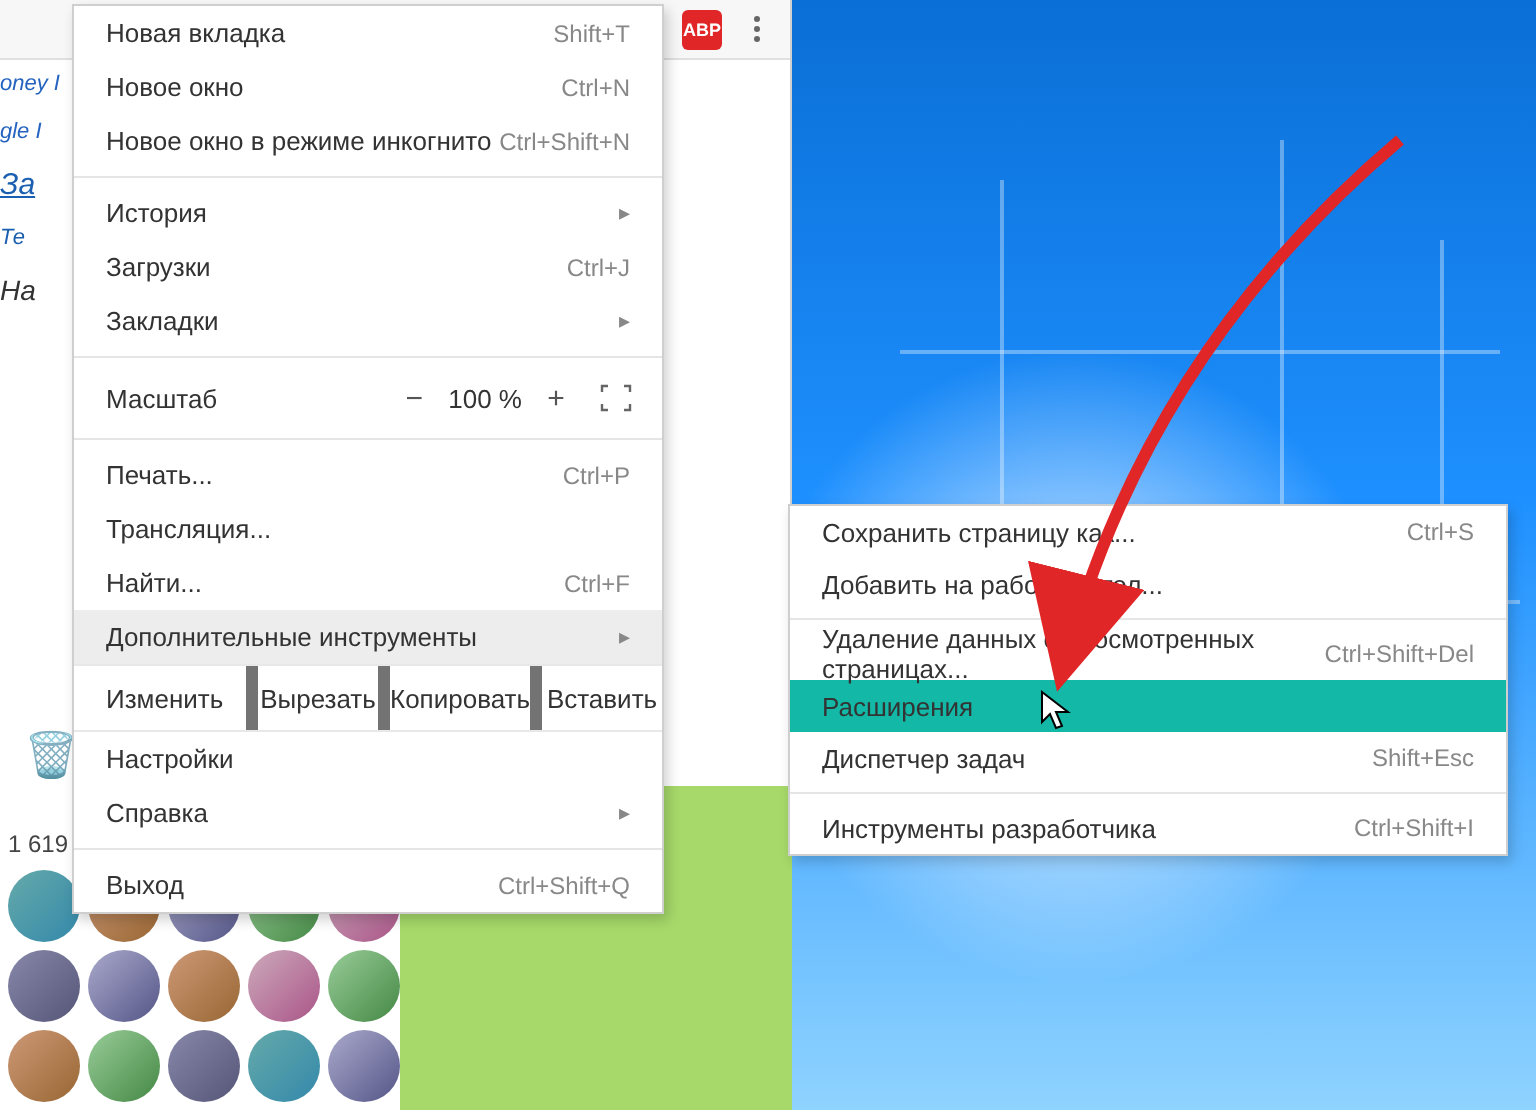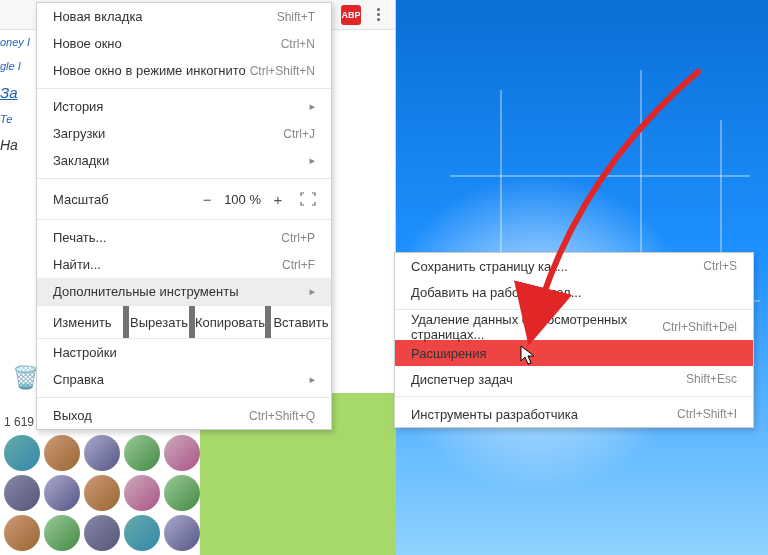--- a/index.html
+++ b/index.html
@@ -39,21 +39,21 @@
   .zoom-row .label { flex:1; }
   .zoom-ctl { display:flex; align-items:center; gap:6px; color:#333; }
   .zbtn { width:22px; height:22px; display:flex; align-items:center; justify-content:center; font-size:15px; color:#555; }
   .full { width:26px; height:22px; display:flex; align-items:center; justify-content:center; }
   .full svg { width:16px; height:14px; }
   .edit-row { display:flex; height:34px; border-top:1px solid #e8e8e8; border-bottom:1px solid #e8e8e8; }
   .edit-row .elabel { width:86px; display:flex; align-items:center; padding-left:16px; }
   .edit-row .ebtn { flex:1; display:flex; align-items:center; justify-content:center; border-left:6px solid #737373; }
   .submenu { position:absolute; top:252px; left:394px; width:360px; background:#fff; border:1px solid #cfcfcf; box-shadow:2px 3px 6px rgba(0,0,0,0.18); z-index:20; }
   .submenu .menu-row { height:26px; }
-  .menu-row.sel { background:#ef4444; }
+  .menu-row.sel { background:#14b8a6; }
   .arrow { position:absolute; z-index:30; top:60px; left:470px; pointer-events:none; }
   .cursor { position:absolute; z-index:40; left:520px; top:345px; }
 </style>
 </head>
 <body>
 
 <div class="stage">
   <div class="desktop">
     <div class="deco-v" style="left:500px;top:90px;height:250px"></div>
     <div class="deco-v" style="left:640px;top:70px;height:300px"></div>
@@ -162,20 +162,24 @@
     </div>
     <div class="sep"></div>
     <div id="g3">
         <div class="menu-row">
           <span>Печать...</span>
           <span style="display: flex; align-items: center;">
             <span class="shortcut">Ctrl+P</span>
           </span>
         </div>
         <div class="menu-row">
+          <span>Трансляция...</span>
+          <span style="display: flex; align-items: center;"></span>
+        </div>
+        <div class="menu-row">
           <span>Найти...</span>
           <span style="display: flex; align-items: center;">
             <span class="shortcut">Ctrl+F</span>
           </span>
         </div>
         <div class="menu-row open">
           <span>Дополнительные инструменты</span>
           <span style="display: flex; align-items: center;">
             <span class="submenu-arrow">▸</span>
           </span>

